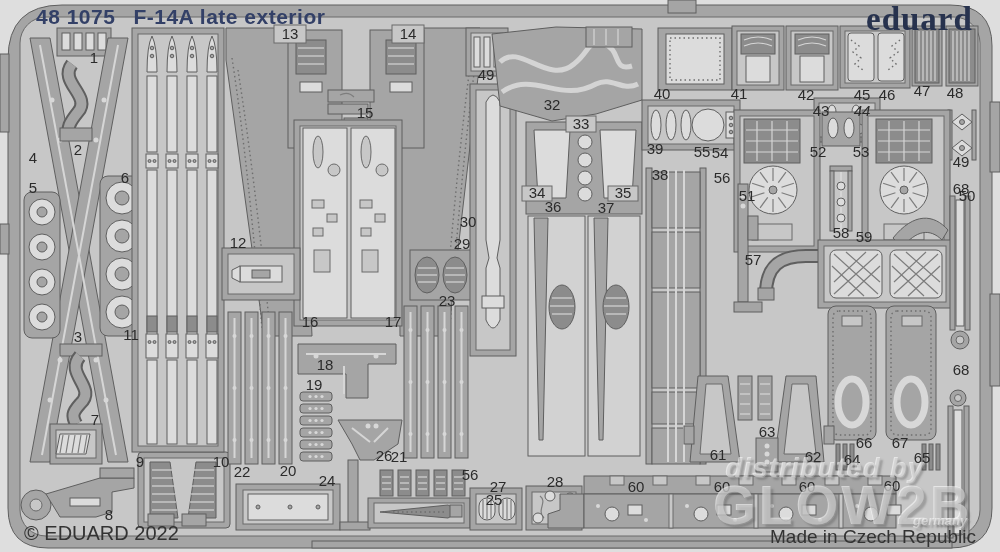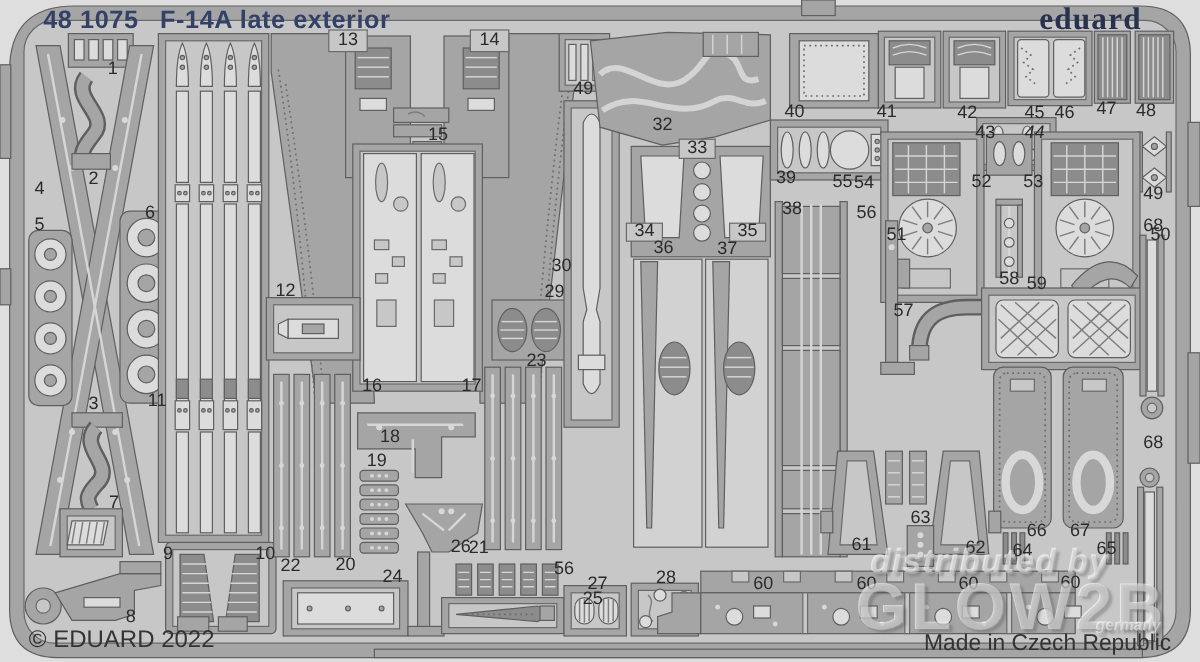--- a/index.html
+++ b/index.html
@@ -26,21 +26,21 @@
   .tube2{fill:none;stroke:#d4d4d4;stroke-width:5;}
 
   .labels{position:absolute;left:0;top:0;width:100%;height:100%;z-index:2;pointer-events:none;}
   .plabel{position:absolute;transform:translate(-50%,-55%);
           font:15px "Liberation Sans",sans-serif;color:var(--c-label);}
 
   .hdr{position:absolute;left:36px;top:5px;z-index:3;font-weight:bold;
        font-size:21px;letter-spacing:.5px;color:var(--c-title);}
   .hdr .gap{display:inline-block;width:18px;}
   .logo{position:absolute;left:866px;top:1px;z-index:3;
-        font-family:"Liberation Serif",serif;font-weight:bold;font-size:26px;
+        font-family:"Liberation Serif",serif;font-weight:bold;font-size:33px;
         letter-spacing:1px;color:var(--c-logo);text-align:center;}
   .copyright{position:absolute;left:24px;top:522px;z-index:3;font-size:20px;color:var(--c-text);}
   .madein{position:absolute;right:24px;top:526px;z-index:3;font-size:19px;color:var(--c-text);}
 
   .wm{position:absolute;z-index:4;font-weight:bold;pointer-events:none;
       color:rgba(190,190,190,0.42);
       text-shadow:-1px -1px 0 rgba(255,255,255,0.55), 2px 2px 2px rgba(80,80,80,0.35);}
   .wm1{left:726px;top:453px;font-size:28px;font-style:italic;letter-spacing:1px;}
   .wm2{left:714px;top:474px;font-size:55px;letter-spacing:3px;
        color:rgba(165,165,165,0.38);}

